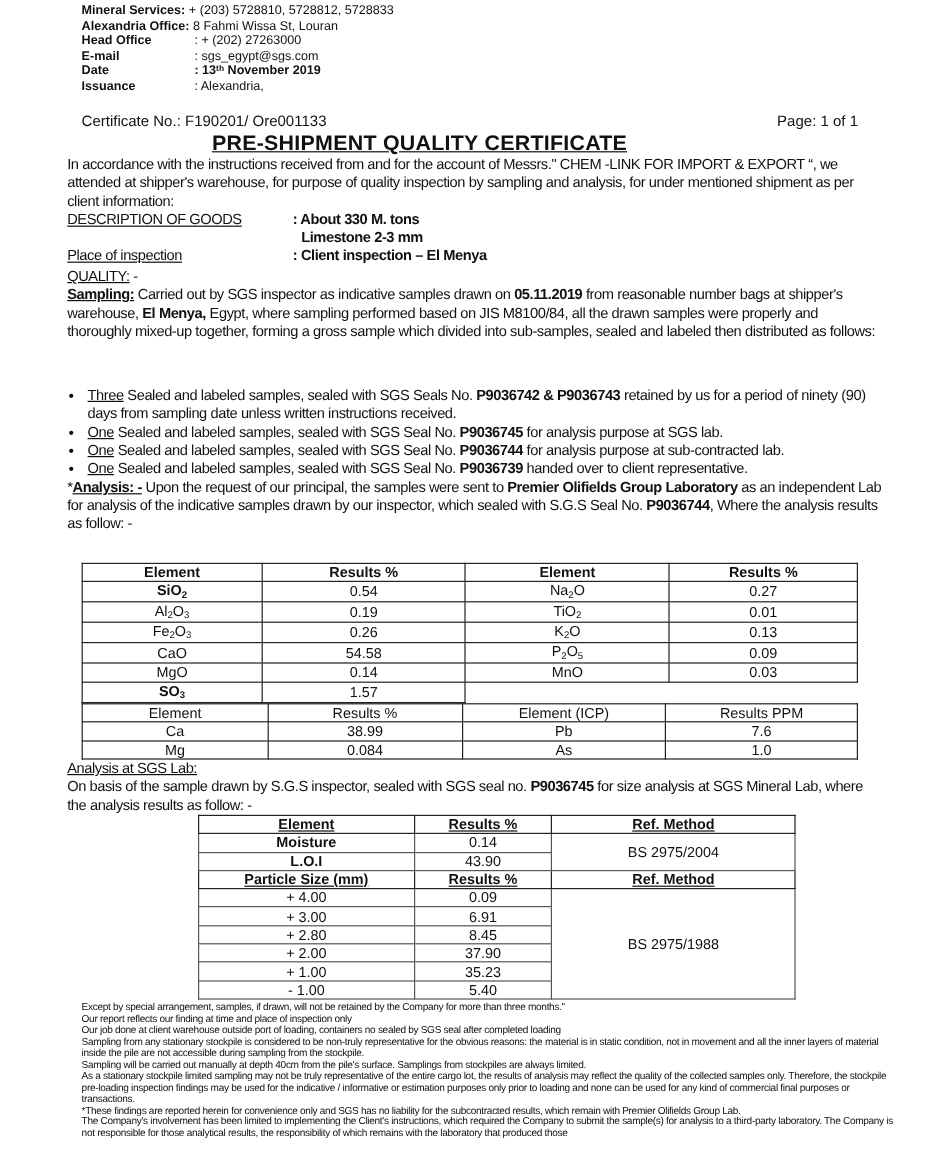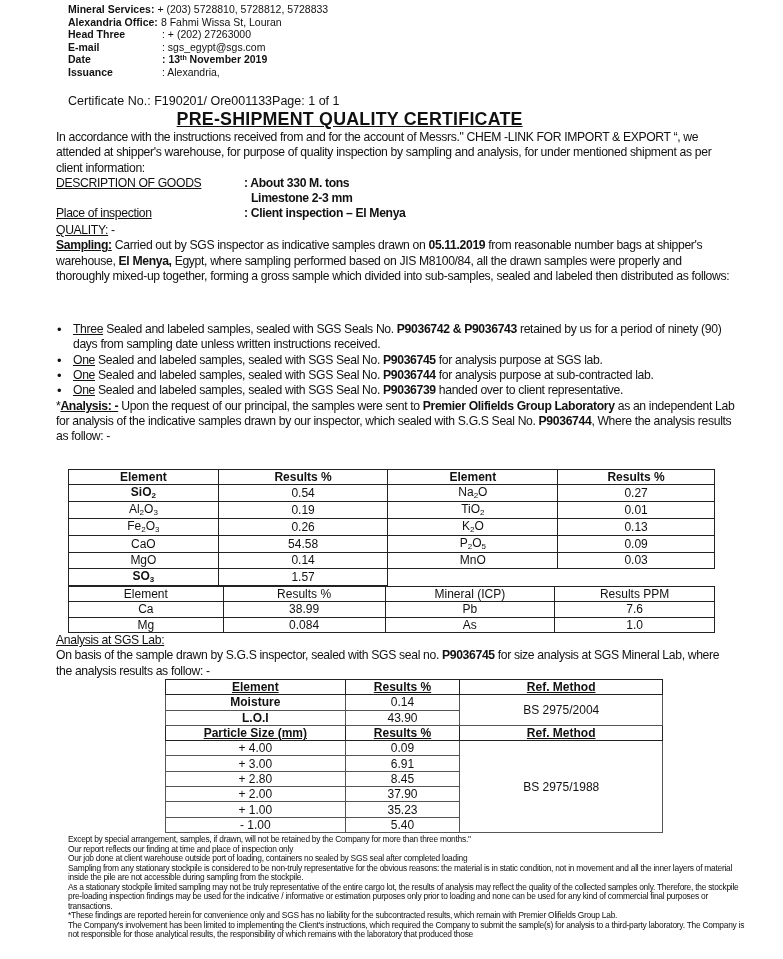--- a/index.html
+++ b/index.html
@@ -3,21 +3,21 @@
   <meta charset="utf-8">
   <style>
     * { box-sizing: border-box; margin: 0; padding: 0; }
     html, body { width: 783px; height: 959px; overflow: hidden; background: #ffffff; }
     body { font-family: "Liberation Sans", sans-serif; color: #111; position: relative; }
     .hdr { position: absolute; left: 68px; top: 3px; font-size: 10.5px; line-height: 12.6px; }
     .hdr-row { display: flex; white-space: nowrap; }
     .hdr-label { font-weight: bold; width: 94px; }
     .hdr-label.wide { width: auto; margin-right: 3px; }
     sup { font-size: 7px; vertical-align: top; position: relative; top: -1px; }
-    .cert-row { position: absolute; left: 68px; top: 94px; width: 647px; font-size: 12.5px; display: flex; }
+    .cert-row { position: absolute; left: 68px; top: 94px; width: 647px; font-size: 12.5px; display: flex; justify-content: space-between; }
     .title { position: absolute; left: 180px; top: 109px; font-size: 17.5px; font-weight: bold; text-decoration: underline; letter-spacing: 0.2px; font-family: "Liberation Sans", sans-serif; transform: scaleX(1.02); }
     .body-text { position: absolute; left: 56px; font-family: Liberation Sans, sans-serif; font-size: 12.2px; line-height: 15.3px; letter-spacing: -0.35px; width: 680px; }
     .u { text-decoration: underline; }
     .b { font-weight: bold; }
     .desc-grid { display: grid; grid-template-columns: 188px 1fr; }
     ul.bul { list-style: none; margin-top: 38px; }
     ul.bul li { position: relative; padding-left: 17px; }
     ul.bul li::before { content: "•"; position: absolute; left: 1px; top: 0; font-size: 13px; }
     table { border-collapse: collapse; font-family: "Liberation Sans", sans-serif; font-size: 12px; }
     td, th { border: 1px solid #222; text-align: center; padding: 0; height: 15.3px; line-height: 14px; font-weight: normal; }
@@ -39,21 +39,21 @@
 <div class="hdr">
   <div class="hdr-row">
     <span class="hdr-label wide">Mineral Services:</span>
     <span>+ (203) 5728810, 5728812, 5728833</span>
   </div>
   <div class="hdr-row">
     <span class="hdr-label wide">Alexandria Office:</span>
     <span>8 Fahmi Wissa St, Louran</span>
   </div>
   <div class="hdr-row">
-    <span class="hdr-label">Head Three</span>
+    <span class="hdr-label">Head Office</span>
     <span>: + (202) 27263000</span>
   </div>
   <div class="hdr-row">
     <span class="hdr-label">E-mail</span>
     <span>: sgs_egypt@sgs.com</span>
   </div>
   <div class="hdr-row">
     <span class="hdr-label">Date</span>
     <span class="b"><span>: 13</span><sup>th</sup><span> November 2019</span></span>
   </div>
@@ -151,21 +151,21 @@
   <colgroup>
       <col style="width:155px">
       <col style="width:162px">
       <col style="width:170px">
       <col style="width:160px">
     </colgroup>
   <tbody>
       <tr>
     <th style="font-weight:normal">Element</th>
     <th style="font-weight:normal">Results %</th>
-    <th style="font-weight:normal">Mineral (ICP)</th>
+    <th style="font-weight:normal">Element (ICP)</th>
     <th style="font-weight:normal">Results PPM</th>
   </tr>
   <tr>
     <td>Ca</td>
     <td>38.99</td>
     <td>Pb</td>
     <td>7.6</td>
   </tr>
   <tr>
     <td>Mg</td>
@@ -233,16 +233,17 @@
     <td>5.40</td>
   </tr>
 </tbody>
   </table>
 
 <div class="fine">
   <p>Except by special arrangement, samples, if drawn, will not be retained by the Company for more than three months."</p>
   <p>Our report reflects our finding at time and place of inspection only</p>
   <p>Our job done at client warehouse outside port of loading, containers no sealed by SGS seal after completed loading</p>
   <p>Sampling from any stationary stockpile is considered to be non-truly representative for the obvious reasons: the material is in static condition, not in movement and all the inner layers of material inside the pile are not accessible during sampling from the stockpile.</p>
+  <p>Sampling will be carried out manually at depth 40cm from the pile's surface. Samplings from stockpiles are always limited.</p>
   <p>As a stationary stockpile limited sampling may not be truly representative of the entire cargo lot, the results of analysis may reflect the quality of the collected samples only. Therefore, the stockpile pre-loading inspection findings may be used for the indicative / informative or estimation purposes only prior to loading and none can be used for any kind of commercial final purposes or transactions.</p>
   <p>*These findings are reported herein for convenience only and SGS has no liability for the subcontracted results, which remain with Premier Olifields Group Lab.</p>
   <p>The Company's involvement has been limited to implementing the Client's instructions, which required the Company to submit the sample(s) for analysis to a third-party laboratory. The Company is not responsible for those analytical results, the responsibility of which remains with the laboratory that produced those</p>
 </div>
 
 </body></html>

